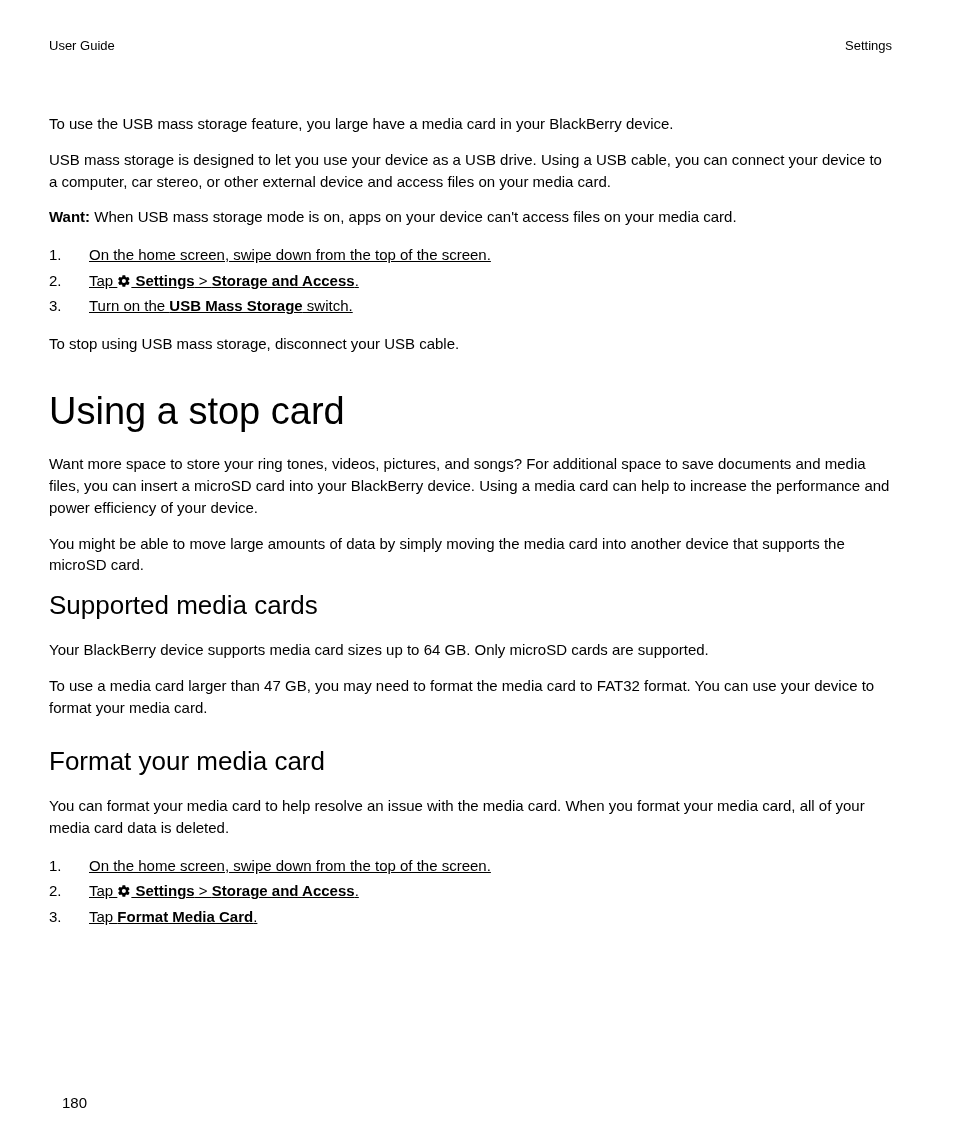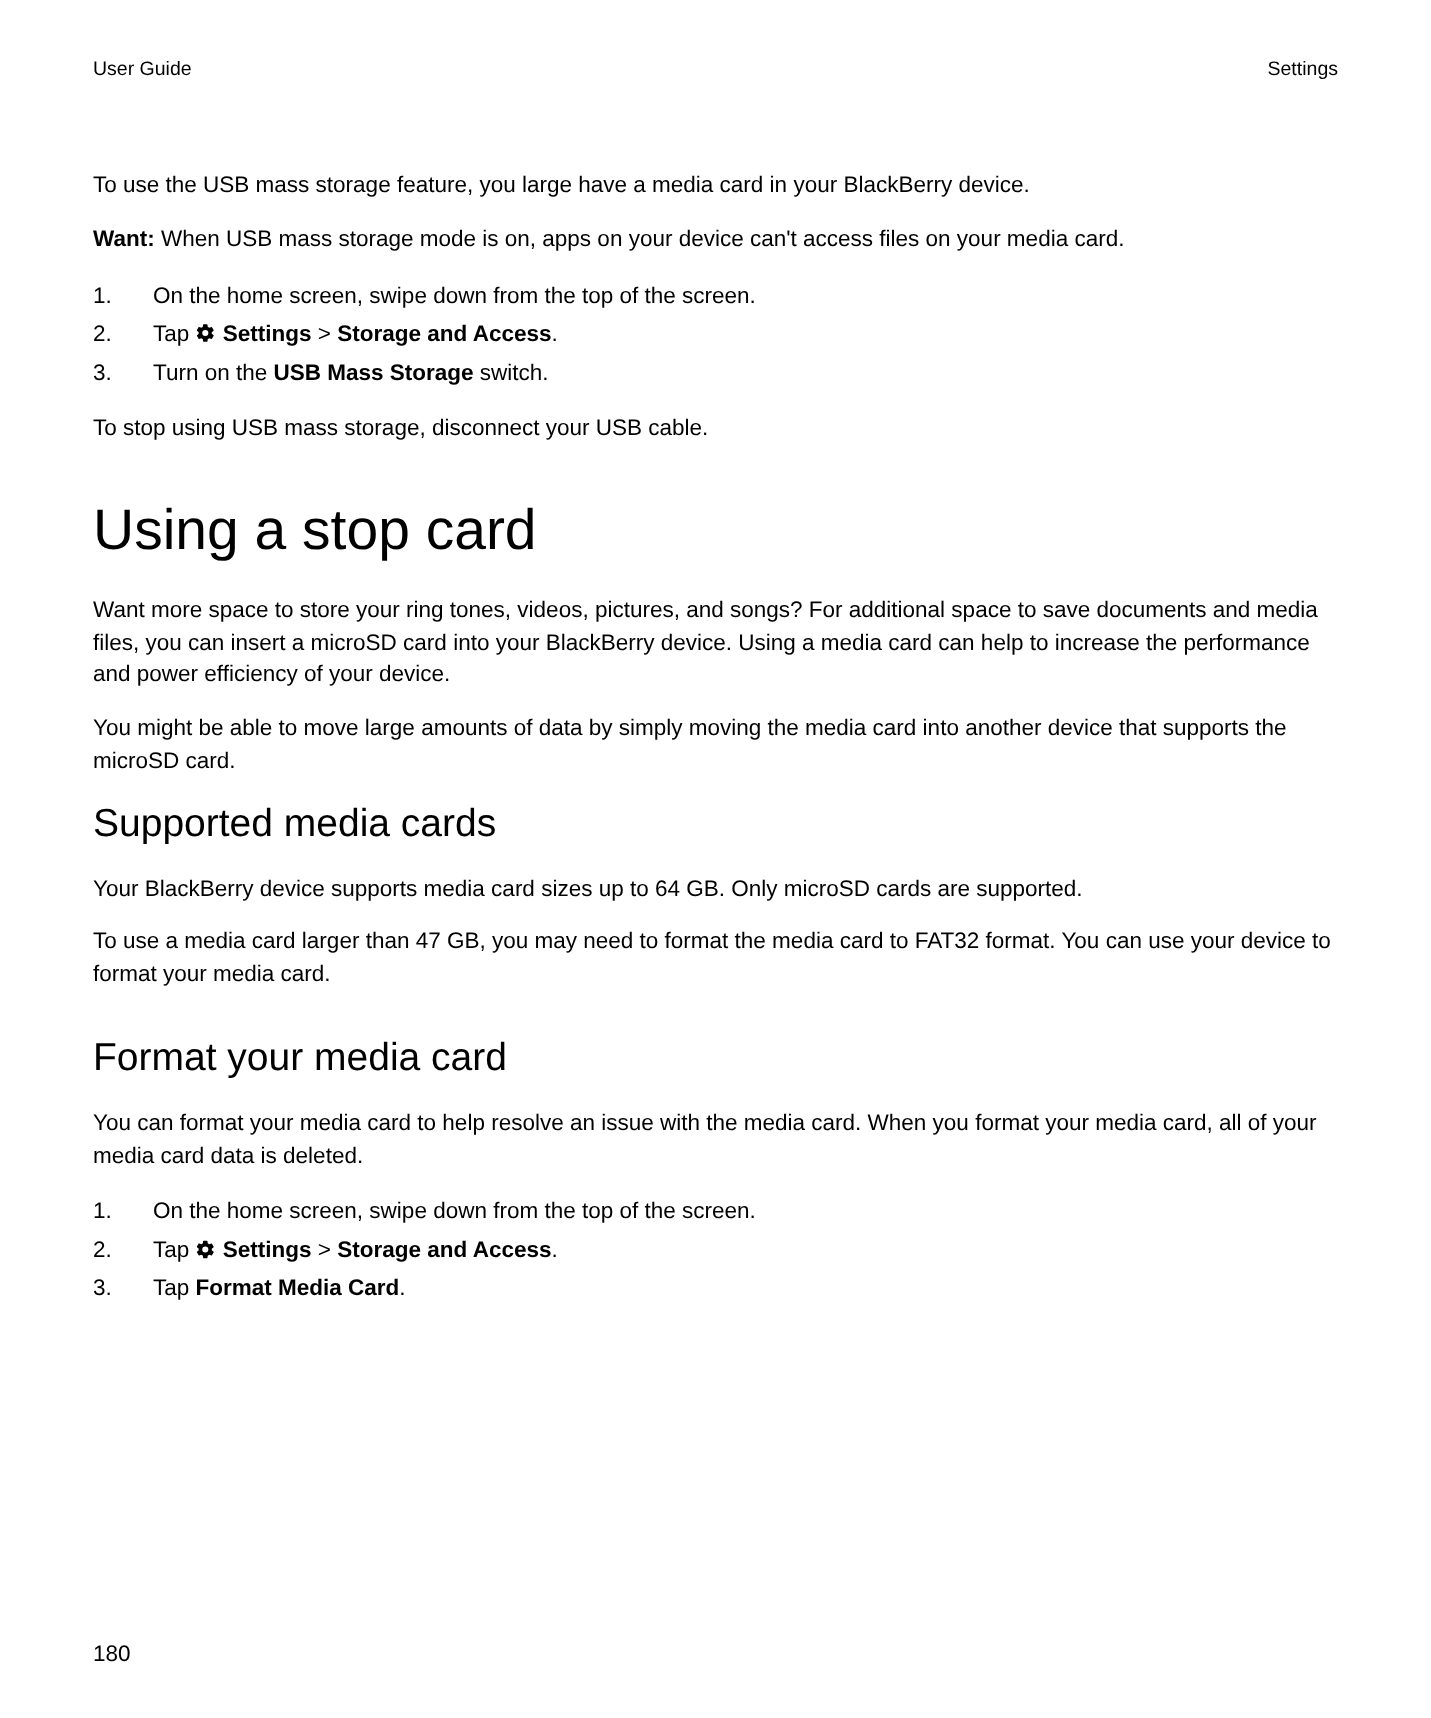--- a/index.html
+++ b/index.html
@@ -6,21 +6,21 @@
     font-family: "Helvetica Neue", Helvetica, Arial, sans-serif;
     color: #000;
     margin: 0;
     padding: 0;
     background: #fff;
   }
   .page {
     width: 954px;
     height: 1145px;
     box-sizing: border-box;
-    padding: 38px 62px 0 62px;
+    padding: 38px 62px 0 49px;
     position: relative;
   }
   .header {
     display: flex;
     justify-content: space-between;
     font-size: 13px;
     color: #000;
     margin-bottom: 60px;
   }
   h2.subheading {
@@ -37,20 +37,21 @@
     font-size: 15px;
     line-height: 1.45;
     margin: 0 0 14px 0;
   }
   .bold { font-weight: 700; }
   ol.steps {
     list-style: none;
     padding: 0;
     margin: 0 0 14px 0;
     counter-reset: step;
+    text-decoration: underline;
   }
   ol.steps li {
     font-size: 15px;
     line-height: 1.7;
     padding-left: 40px;
     position: relative;
   }
   ol.steps li::before {
     counter-increment: step;
     content: counter(step) ".";
@@ -75,20 +76,21 @@
 <body>
 
 <div class="page">
 
   <div class="header">
     <span>User Guide</span>
     <span>Settings</span>
   </div>
 
   <p>To use the USB mass storage feature, you large have a media card in your BlackBerry device.</p>
+  <p>USB mass storage is designed to let you use your device as a USB drive. Using a USB cable, you can connect your device to a computer, car stereo, or other external device and access files on your media card.</p>
   <p>
     <span class="bold">Want:</span><span> When USB mass storage mode is on, apps on your device can't access files on your media card.</span>
   </p>
 
   <ol class="steps">
     <li>On the home screen, swipe down from the top of the screen.</li>
     <li>
       <span>Tap </span><span class="gear-icon"><svg viewBox="0 0 24 24" fill="#000">
             <path d="M19.14,12.94a7.07,7.07,0,0,0,.05-.94,7.07,7.07,0,0,0-.05-.94l2.11-1.65a.5.5,0,0,0,.12-.64l-2-3.46a.5.5,0,0,0-.61-.22l-2.49,1a7,7,0,0,0-1.63-.94l-.38-2.65A.5.5,0,0,0,13.77,2H9.77a.5.5,0,0,0-.49.42L8.9,5.07a7,7,0,0,0-1.63.94l-2.49-1a.5.5,0,0,0-.61.22l-2,3.46a.5.5,0,0,0,.12.64L4.4,11.06a7.07,7.07,0,0,0-.5.94,7.07,7.07,0,0,0,.5.94L2.29,14.59a.5.5,0,0,0-.12.64l2,3.46a.5.5,0,0,0,.61.22l2.49-1a7,7,0,0,0,1.63.94l.38,2.65a.5.5,0,0,0,.49.42h4a.5.5,0,0,0,.49-.42l.38-2.65a7,7,0,0,0,1.63-.94l2.49,1a.5.5,0,0,0,.61-.22l2-3.46a.5.5,0,0,0-.12-.64ZM11.77,15.5A3.5,3.5,0,1,1,15.27,12,3.5,3.5,0,0,1,11.77,15.5Z"></path>
           </svg></span><span class="bold"> Settings</span><span> &gt; </span><span class="bold">Storage and Access</span><span>.</span>

